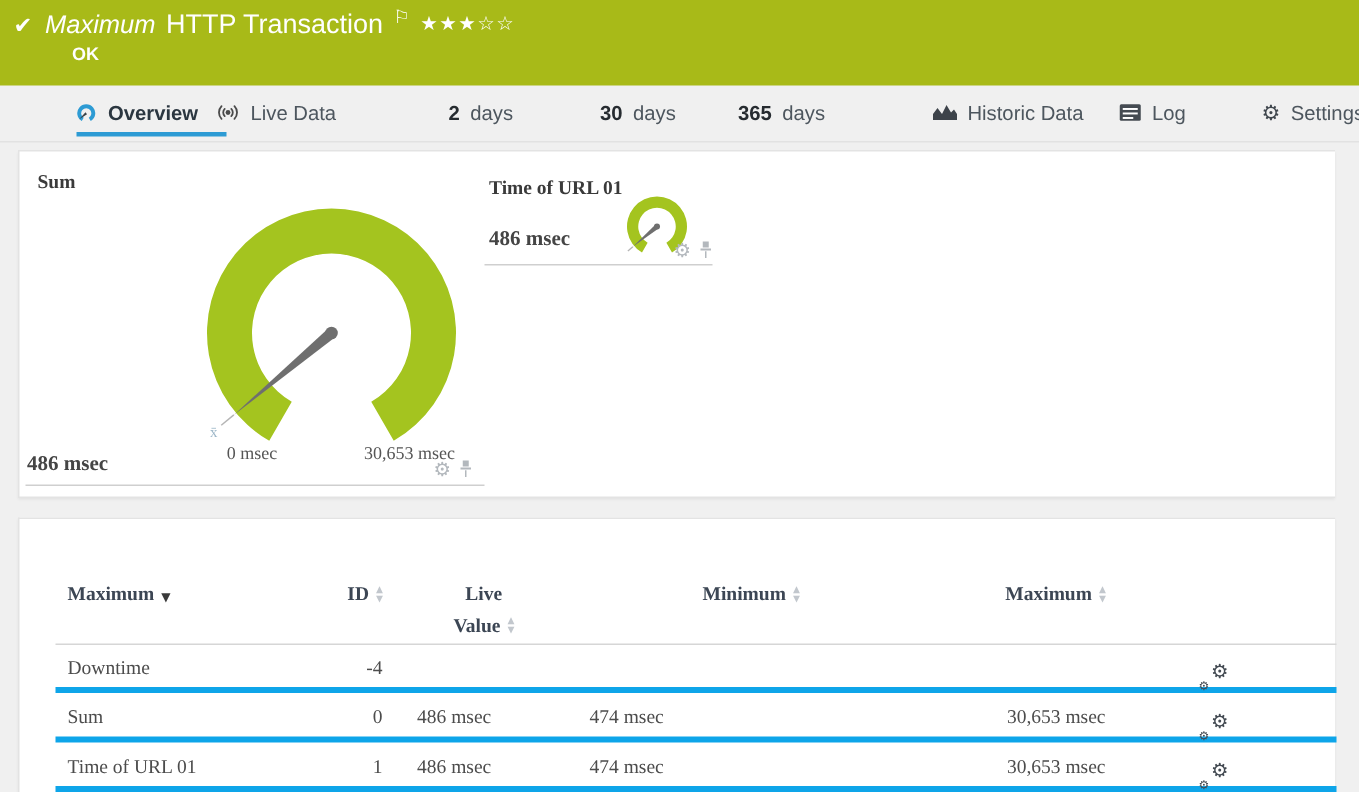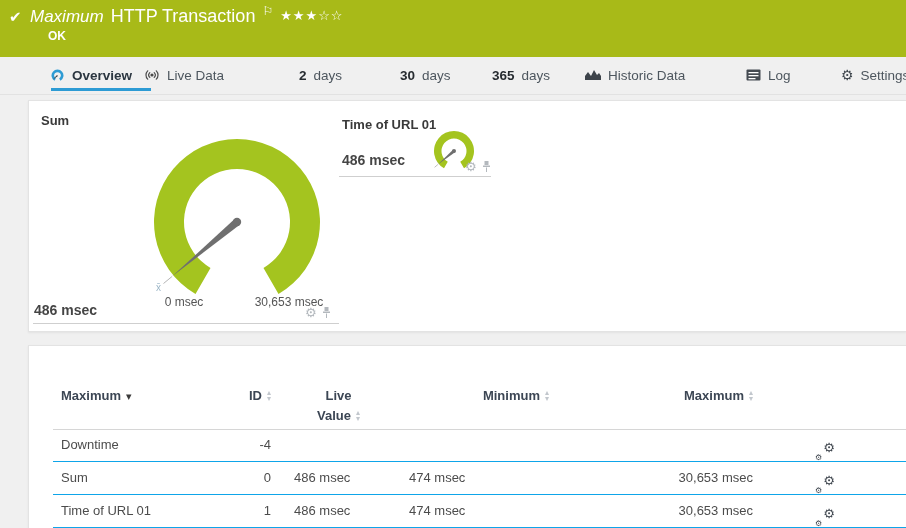--- a/index.html
+++ b/index.html
@@ -19,41 +19,41 @@
   
   .tabbar { position:absolute; left:0; top:57px; width:906px; height:43px; }
   .tabbar-bottomline { position:absolute; left:0; top:37px; width:906px; height:1px; background:#e2e2e2; }
   .tab { position:absolute; top:5px; height:26px; display:flex; align-items:center; gap:7px; font-size:13.5px; color:#4d565e; white-space:nowrap; cursor:pointer; }
   .tab .num { font-weight:bold; color:#262b30; }
   .tab.active .lbl { font-weight:bold; color:#2b3640; }
   .tab-underline { position:absolute; left:51px; top:31px; width:100px; height:3px; background:#2d9bd4; }
   .tab .glyph { font-size:14px; color:#40474e; line-height:1; }
 
   
-  .panel { position:absolute; left:28px; width:878px; background:#fff; border:1px solid #e3e3e3; border-right:none; box-shadow:0 1px 2px rgba(0,0,0,0.06); }
+  .panel { position:absolute; left:12px; width:878px; background:#fff; border:1px solid #e3e3e3; border-right:none; box-shadow:0 1px 2px rgba(0,0,0,0.06);font-family:Liberation Serif, serif; }
   #panel-gauges { top:100px; height:232px; }
   #panel-table  { top:345px; height:190px; }
 
   
   .w-label { position:absolute; font-size:13px; font-weight:bold; color:#3a3a3a; }
   .w-value { position:absolute; font-size:14px; font-weight:bold; color:#454545; }
   .axis-label { position:absolute; font-size:12px; color:#555; text-align:center; }
   .w-underline { position:absolute; height:1px; background:#cfcfcf; }
   .w-footer { position:absolute; display:flex; gap:4px; align-items:center; color:#b3b8bd; }
   .w-footer .gear-glyph { font-size:13px; line-height:1; cursor:pointer; }
   .w-footer svg { cursor:pointer; }
 
   
   .thead { position:absolute; left:24px; top:30px; width:854px; height:53px; font-size:13px; font-weight:bold; color:#3c4654; }
   .thead .hcell { position:absolute; top:12px; display:flex; align-items:center; gap:5px; cursor:pointer; }
   .sorticon { display:inline-flex; flex-direction:column; line-height:6px; font-size:8px; color:#c2c7cd; }
   .caret { font-size:11px; color:#3a3a3a; position:relative; top:1px; }
   .thead-border { position:absolute; left:24px; top:83px; width:854px; height:1px; background:#d6d6d6; }
 
-  .trow { position:absolute; left:24px; width:854px; height:33px; border-bottom:1px solid #0ea5e9; font-size:13px; color:#4c4c4c; }
+  .trow { position:absolute; left:24px; width:854px; height:33px; border-bottom:4px solid #0ea5e9; font-size:13px; color:#4c4c4c; }
   .trow > div { position:absolute; top:0; line-height:32px; white-space:nowrap; }
   .c-channel { left:8px; }
   .c-id   { left:118px; width:100px; text-align:right; }
   .c-last { left:241px; }
   .c-min  { left:356px; width:140px; text-align:left; }
   .c-max  { left:556px; width:144px; text-align:right; }
   .c-gears{ left:762px; width:24px; }
   .h-id   { left:116px; width:102px; justify-content:flex-end; }
   .h-last { left:238px; width:95px; flex-direction:column; gap:1px; top:12px !important; }
   .h-last .l2 { display:flex; gap:5px; align-items:center;text-align:center; }
@@ -98,21 +98,21 @@
     <span class="lbl">days</span>
   </div>
   <div class="tab" style="left:400px">
     <span class="num">30</span>
     <span class="lbl">days</span>
   </div>
   <div class="tab" style="left:492px">
     <span class="num">365</span>
     <span class="lbl">days</span>
   </div>
-  <div class="tab" style="left:585px">
+  <div class="tab" style="left:622px">
     <svg width="16" height="12" viewBox="0 0 16 12">
       <path d="M0 11 L0 7 L3 3 L6 7 L9 1 L12 6 L14 4 L16 7 L16 11 Z" fill="#3d434a"></path>
     </svg>
     <span class="lbl">Historic Data</span>
   </div>
   <div class="tab" style="left:746px">
     <svg width="15" height="12" viewBox="0 0 15 12">
       <rect x="0.5" y="0.5" width="14" height="11" rx="1" fill="#454b52"></rect>
       <rect x="2.5" y="3" width="10" height="1.3" fill="#fff"></rect>
       <rect x="2.5" y="6" width="10" height="1.3" fill="#fff"></rect>

